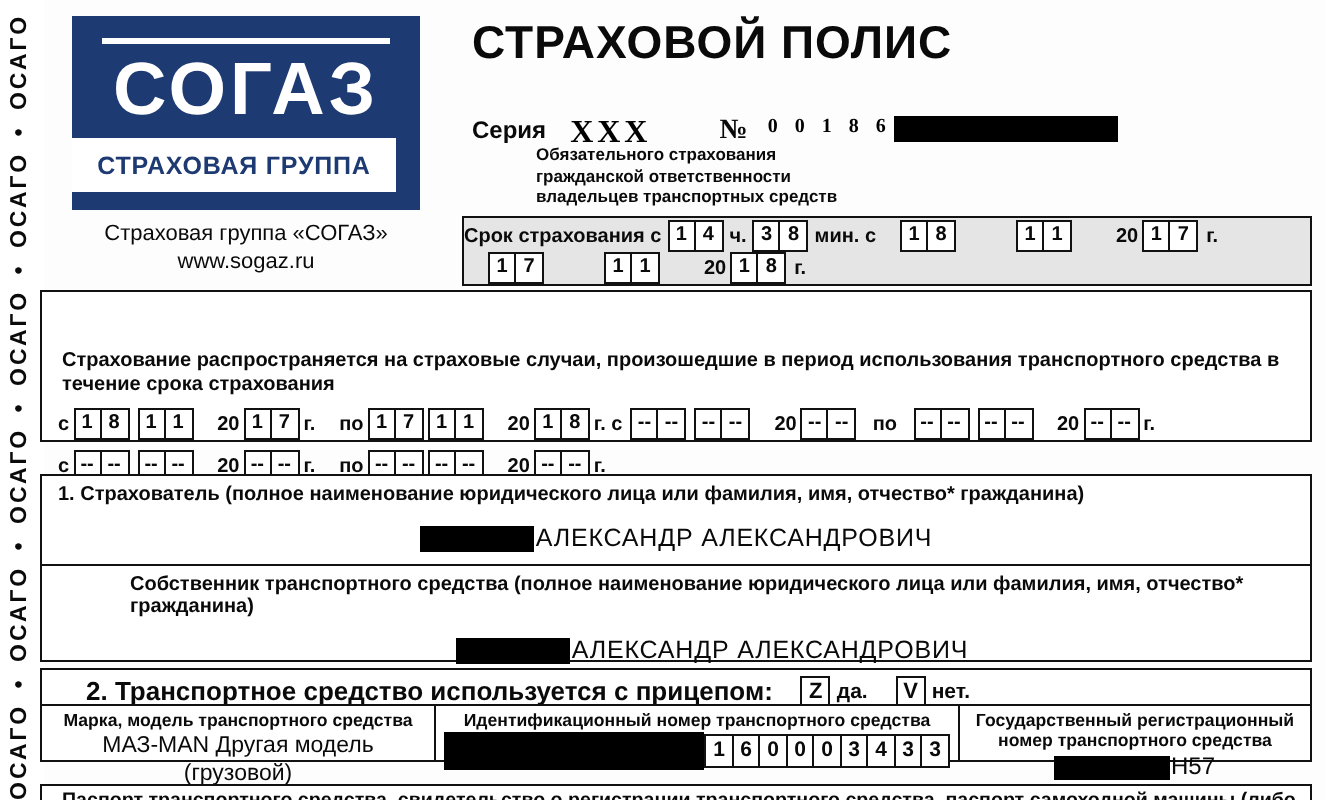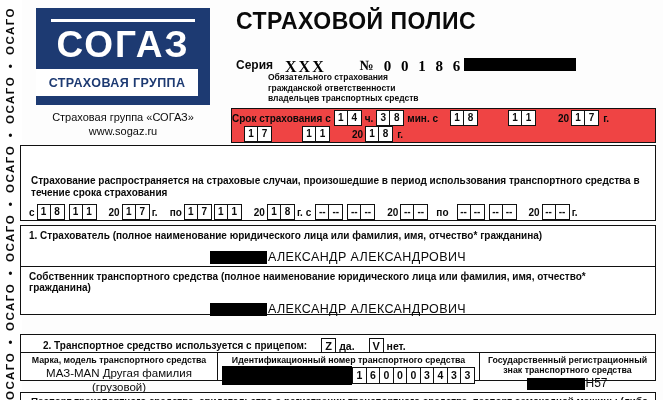--- a/index.html
+++ b/index.html
@@ -22,48 +22,48 @@
   .logo-sub { position:absolute; left:0; right:12px; top:61px; height:27px; background:#fff;
     display:flex; align-items:center; justify-content:center; color:#1d3a72; font-weight:bold; font-size:12.5px; letter-spacing:.4px; }
   .logo-caption { position:absolute; left:30px; top:110px; width:186px; text-align:center; font-size:11px; line-height:14px; }
   
   .title { position:absolute; left:236px; top:8px; font-size:23px; font-weight:bold; letter-spacing:.5px; }
   .series-row { position:absolute; left:236px; top:58px; display:flex; align-items:flex-start; }
   .series-label { font-size:12px; font-weight:bold; }
   .serif-red { font-family:"Liberation Serif", serif; color:#000000; font-weight:bold; }
   .series-val { font-size:16px; letter-spacing:2px; margin-left:12px; }
   .num-sign { font-family:"Liberation Serif", serif; font-size:14px; font-weight:bold; margin-left:34px; }
-  .num-val { font-size:15px; letter-spacing:3px; margin-left:10px; }
+  .num-val { font-size:10px; letter-spacing:3px; margin-left:10px; }
   .redact { display:inline-block; background:#000; }
   .redact.serial { width:112px; height:13px; margin-left:1px; }
   .subtitle { position:absolute; left:236px; top:72px; font-size:8.5px; font-weight:bold; line-height:10.5px;margin-left:32px; }
   
   .term-box { position:absolute; left:231px; top:108px; width:425px; height:35px; border:1.6px solid #111;
-    background:#ef4444; padding:1px 0; }
+    background:#e5e5e5; padding:1px 0; }
   .term-row { display:flex; align-items:center; height:16px; }
   .term-prefix { width:206px; display:flex; justify-content:flex-end; align-items:center; gap:3px; }
   .blabel { font-size:10px; font-weight:bold; white-space:nowrap; }
   .dbox { display:inline-flex; border:1.5px solid #111; background:#fff; }
   .dbox .cell { width:13px; height:14px; line-height:14px; text-align:center; font-weight:bold; font-size:10px;
     border-right:1px solid #111; }
   .dbox .cell:last-child { border-right:none; }
   .g30 { margin-left:30px; } .g22 { margin-left:22px; } .g12 { margin-left:12px; }
   .g8 { margin-left:8px; } .g4 { margin-left:4px; } .g2 { margin-left:2px; }
   
   .sect { position:absolute; left:20px; width:636px; border:1.6px solid #111; background:#fff; }
   .sect-label { font-size:10px; font-weight:bold; padding:4px 8px 0 8px; }
   .usage { top:145px; height:76px; }
   .usage-text { font-size:10px; font-weight:bold; line-height:12px; padding:5px 8px 0 10px;margin-top:24px; }
   .date-row { display:flex; align-items:center; margin:5px 0 0 8px; }
   .name-line { text-align:center; margin-top:9px; font-size:12.5px; letter-spacing:.4px; }
   .redact.name { width:57px; height:13px; vertical-align:middle; margin-right:1px; }
-  .insured { top:225px; height:53px; }
-  .owner   { top:266px; height:49px; }
+  .insured { top:237px; height:53px; }
+  .owner   { top:282px; height:49px;padding-left:36px; }
   .trailer { top:334px; height:23px; display:flex; align-items:center; }
-  .trailer-label { font-size:10px; font-weight:bold; margin-left:22px; }
+  .trailer-label { font-size:13px; font-weight:bold; margin-left:22px; }
   .chk { display:inline-flex; width:15px; height:15px; border:1.5px solid #111; align-items:center; justify-content:center;
     font-size:11px; font-weight:bold; margin-left:14px; }
   .chk-word { font-size:10.5px; font-weight:bold; margin-left:3px; }
   .vehicle { top:352px; height:29px; display:flex; }
   .vcol { padding:2px 4px 0 4px; }
   .vcol-h { font-size:8.8px; font-weight:bold; text-align:center; line-height:10px; }
   .col-make { width:197px; border-right:1.6px solid #111; }
   .make-val { text-align:center; font-size:11.5px; line-height:12px; margin-top:2px; }
   .col-vin { width:262px; border-right:1.6px solid #111; }
   .vin-row { display:flex; justify-content:center; margin-top:2px; }
@@ -271,21 +271,21 @@
   <span class="trailer-label">2. Транспортное средство используется с прицепом:</span>
   <span class="chk">Z</span>
   <span class="chk-word">да.</span>
   <span class="chk">V</span>
   <span class="chk-word">нет.</span>
 </div>
 
 <div class="sect vehicle">
   <div class="vcol col-make">
     <div class="vcol-h">Марка, модель транспортного средства</div>
-    <div class="make-val">МАЗ-MAN Другая фамилия</div>
+    <div class="make-val">МАЗ-MAN Другая модель</div>
     <div class="make-val">(грузовой)</div>
   </div>
   <div class="vcol col-vin">
     <div class="vcol-h">Идентификационный номер транспортного средства</div>
     <div class="vin-row">
       <span class="vin-wrap">
         <span class="vin-redact"></span>
         <span class="vin-cells">
             <span class="cell">1</span>
             <span class="cell">6</span>
@@ -295,21 +295,21 @@
             <span class="cell">3</span>
             <span class="cell">4</span>
             <span class="cell">3</span>
             <span class="cell">3</span>
           </span>
       </span>
     </div>
   </div>
   <div class="vcol col-plate">
     <div class="vcol-h">Государственный регистрационный</div>
-    <div class="vcol-h">знак транспортного средства</div>
+    <div class="vcol-h">номер транспортного средства</div>
     <div class="plate-val">
       <span class="redact plate"></span><span>Н57</span>
     </div>
   </div>
 </div>
 
 <div class="sect footer-sect">
   <div class="footer-text">Паспорт транспортного средства, свидетельство о регистрации транспортного средства, паспорт самоходной машины (либо</div>
 </div>
 

